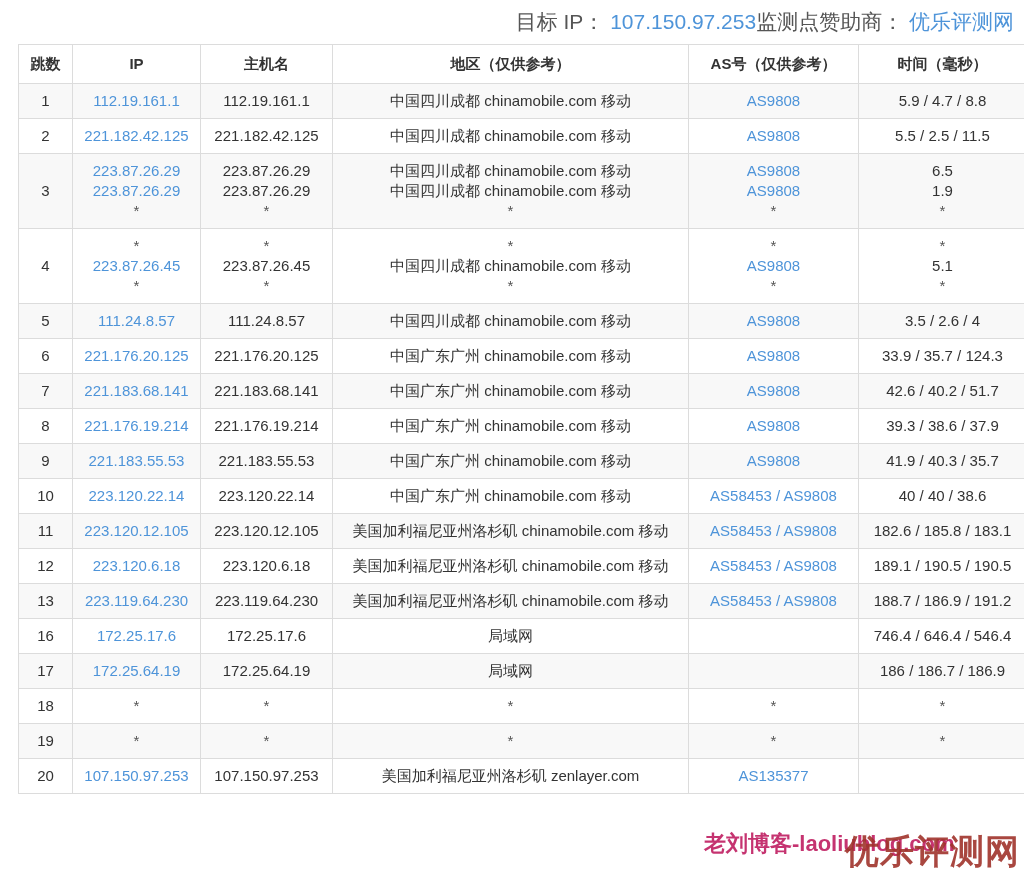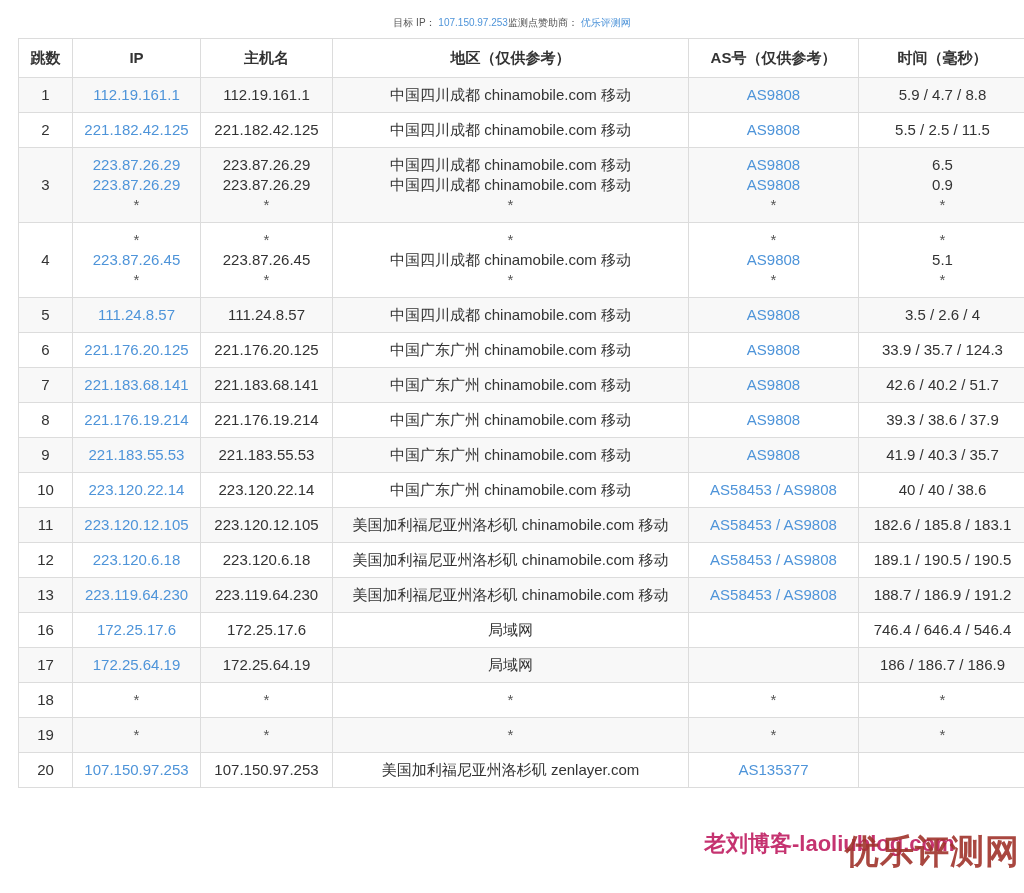--- a/index.html
+++ b/index.html
@@ -7,25 +7,24 @@
     width: 1024px;
     background: #ffffff;
     font-family: "Liberation Sans", "DejaVu Sans", sans-serif;
     color: #333;
   }
   .page { width: 1024px; height: 893px; position: relative; overflow: hidden; }
 
   
   .topbar {
     display: flex;
-    justify-content: center;
+    justify-content: flex-end;
     align-items: center;
     padding: 8px 10px 6px 10px;
-    font-size: 10px;
-    margin-top: 8px;
+    font-size: 21px;
   }
   .topbar .label { color: #555; }
   .link { color: #4e94d9; }
   a.linklike, span.link { text-decoration: none; cursor: pointer; }
 
   
   table.trace {
     width: 1008px;
     margin: 2px 8px 0 18px;
     border-collapse: collapse;
@@ -180,21 +179,21 @@
             <div class="cell-line">中国四川成都 chinamobile.com 移动</div>
             <div class="cell-line muted">*</div>
           </td>
           <td>
             <div class="cell-line link">AS9808</div>
             <div class="cell-line link">AS9808</div>
             <div class="cell-line muted">*</div>
           </td>
           <td>
             <div class="cell-line">6.5</div>
-            <div class="cell-line">0.9</div>
+            <div class="cell-line">1.9</div>
             <div class="cell-line muted">*</div>
           </td>
         </tr>
         <tr>
           <td>
             <div class="cell-line">4</div>
           </td>
           <td>
             <div class="cell-line muted">*</div>
             <div class="cell-line link">223.87.26.45</div>

